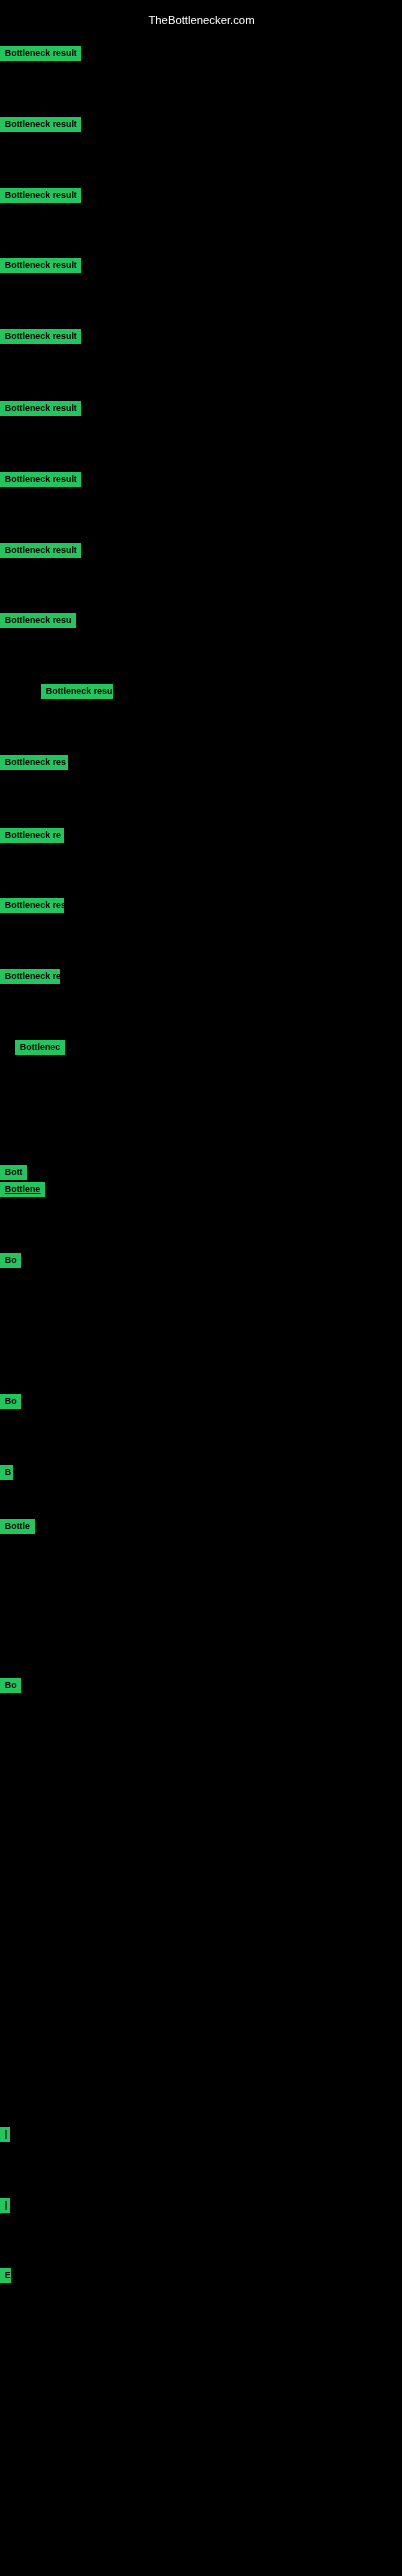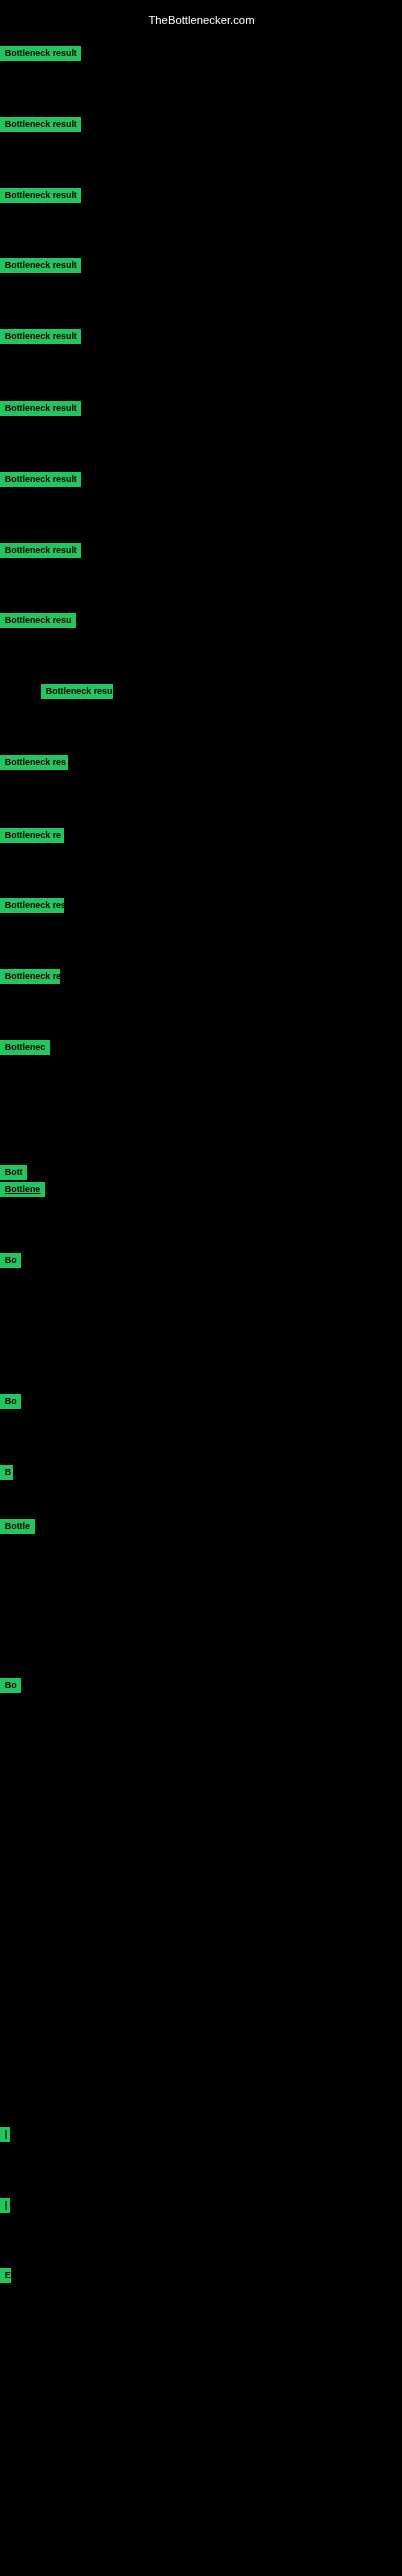--- a/index.html
+++ b/index.html
@@ -46,21 +46,21 @@
 <div class="bottleneck-badge" id="badge-5" style="top: 543px; max-width: 81px;">Bottleneck result</div>
 <div class="bottleneck-badge" id="badge-6" style="top: 117px; max-width: 81px;">Bottleneck result</div>
 <div class="bottleneck-badge" id="badge-7" style="top: 401px; max-width: 81px;">Bottleneck result</div>
 <div class="bottleneck-badge" id="badge-8" style="top: 472px; max-width: 81px;">Bottleneck result</div>
 <div class="bottleneck-badge" id="badge-9" style="top: 613px; max-width: 76px;">Bottleneck resu</div>
 <div class="bottleneck-badge" id="badge-10" style="top: 684px; max-width: 72px; margin-left: 41px;">Bottleneck resu</div>
 <div class="bottleneck-badge" id="badge-11" style="top: 755px; max-width: 68px;">Bottleneck res</div>
 <div class="bottleneck-badge" id="badge-12" style="top: 828px; max-width: 64px;">Bottleneck re</div>
 <div class="bottleneck-badge" id="badge-13" style="top: 898px; max-width: 64px;">Bottleneck res</div>
 <div class="bottleneck-badge" id="badge-14" style="top: 969px; max-width: 60px;">Bottleneck re</div>
-<div class="bottleneck-badge" id="badge-15" style="top: 1040px; max-width: 52px;">Bottlenec</div>
+<div class="bottleneck-badge" id="badge-15" style="top: 1040px; max-width: 52px; margin-left: 15px;">Bottlenec</div>
 <div class="bottleneck-badge" id="badge-16" style="top: 1165px; max-width: 32px;">Bott</div>
 <div class="bottleneck-badge" id="badge-17" style="top: 1182px; max-width: 47px; text-decoration: underline;">Bottlene</div>
 <div class="bottleneck-badge" id="badge-18" style="top: 1253px; max-width: 22.5px;">Bo</div>
 <div class="bottleneck-badge" id="badge-19" style="top: 1394px; max-width: 22.5px;">Bo</div>
 <div class="bottleneck-badge" id="badge-20" style="top: 1465px; max-width: 13px;">B</div>
 <div class="bottleneck-badge" id="badge-21" style="top: 1519px; max-width: 37px;">Bottle</div>
 <div class="bottleneck-badge" id="badge-22" style="top: 1678px; max-width: 22.5px;">Bo</div>
 <div class="bottleneck-badge" id="badge-23" style="top: 2127px; max-width: 8px;">|</div>
 <div class="bottleneck-badge" id="badge-24" style="top: 2198px; max-width: 8px;">|</div>
 <div class="bottleneck-badge" id="badge-25" style="top: 2268px; max-width: 11.3px;">E</div>

